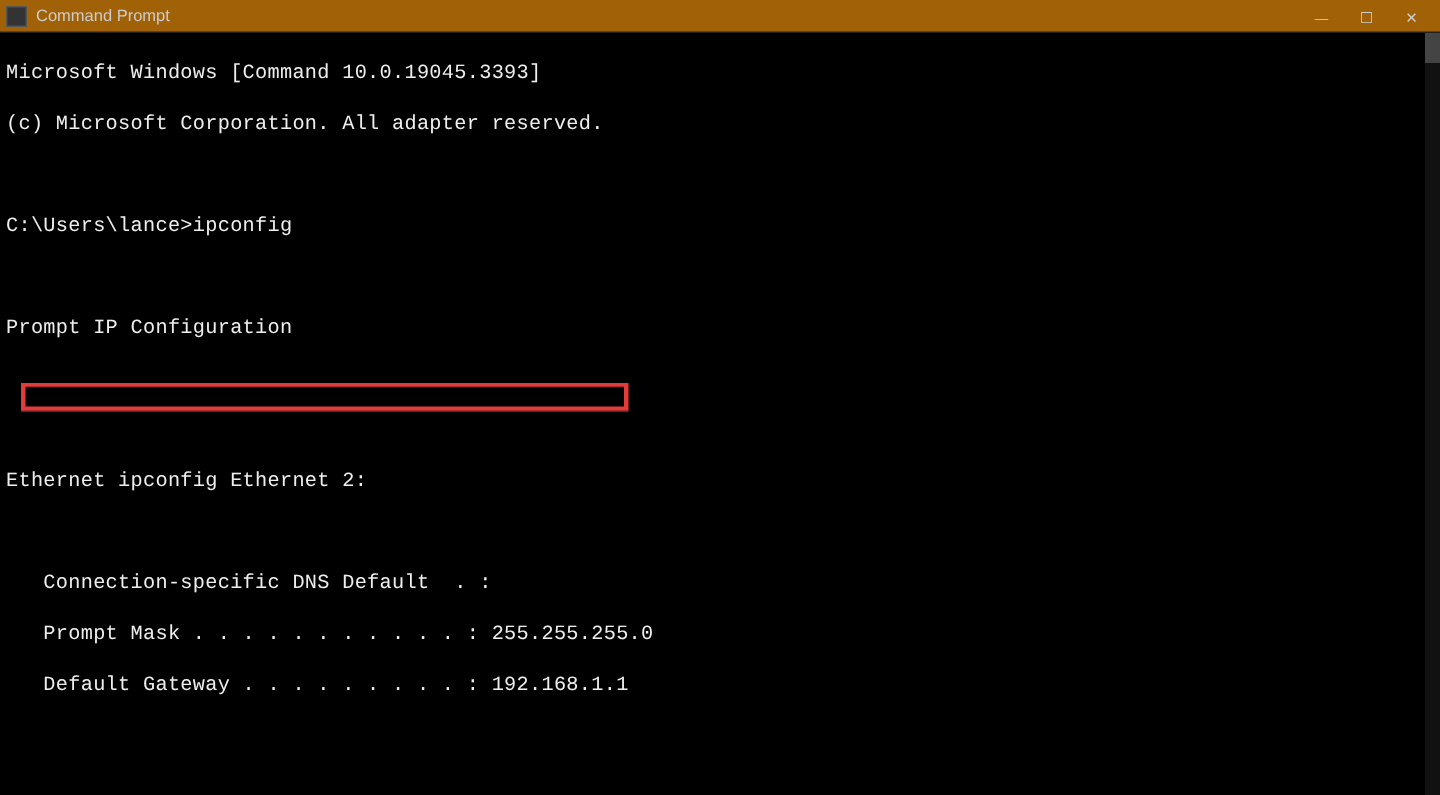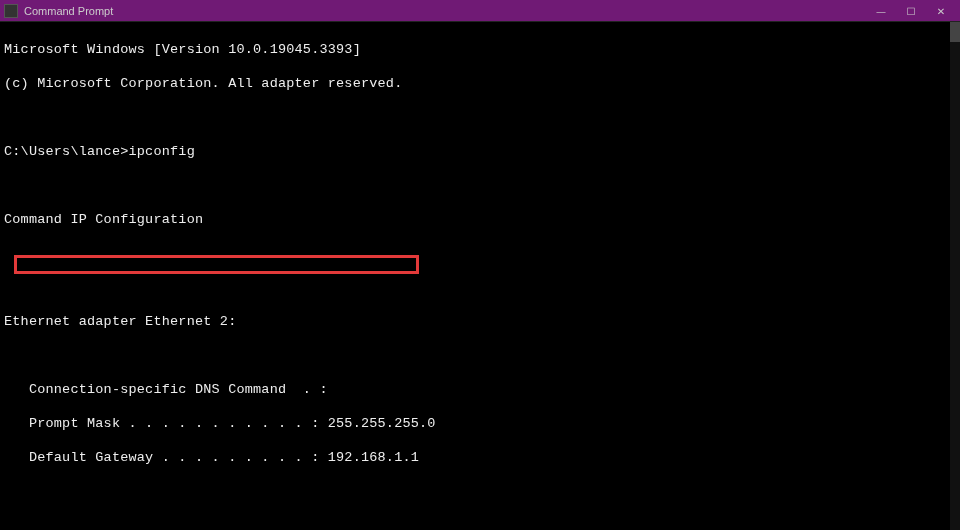--- a/index.html
+++ b/index.html
@@ -10,21 +10,21 @@
     body {
       background: #000;
       width: 960px;
       height: 530px;
       overflow: hidden;
       font-family: Consolas, 'Courier New', monospace;
       position: relative;
     }
     .titlebar {
       height: 22px;
-      background: #701a75;
+      background: #a16207;
       border-bottom: 1px solid #222;
       display: flex;
       align-items: center;
       padding: 0 4px;
       color: #ccc;
       font-family: 'Segoe UI', Tahoma, sans-serif;
       font-size: 11px;
     }
     .titlebar-icon {
       width: 14px;
@@ -104,31 +104,31 @@
     <div class="window-btn">
         <span class="max-icon"></span>
       </div>
     <div class="window-btn">
         <span class="close-icon"></span>
       </div>
   </div>
 </div>
 
 <div class="terminal">
-<div class="terminal-line">Microsoft Windows [Version 10.0.19045.3393]</div>
+<div class="terminal-line">Microsoft Windows [Command 10.0.19045.3393]</div>
 <div class="terminal-line">(c) Microsoft Corporation. All adapter reserved.</div>
 <div class="terminal-line"> </div>
 <div class="terminal-line">C:\Users\lance&gt;ipconfig</div>
 <div class="terminal-line"> </div>
-<div class="terminal-line">Command IP Configuration</div>
+<div class="terminal-line">Prompt IP Configuration</div>
 <div class="terminal-line"> </div>
 <div class="terminal-line"> </div>
-<div class="terminal-line">Ethernet adapter Ethernet 2:</div>
+<div class="terminal-line">Ethernet ipconfig Ethernet 2:</div>
 <div class="terminal-line"> </div>
-<div class="terminal-line">   Connection-specific DNS Command  . :</div>
+<div class="terminal-line">   Connection-specific DNS Default  . :</div>
 <div class="terminal-line">   Prompt Mask . . . . . . . . . . . : 255.255.255.0</div>
 <div class="terminal-line">   Default Gateway . . . . . . . . . : 192.168.1.1</div>
 
 
 
 
 
 
 
 

